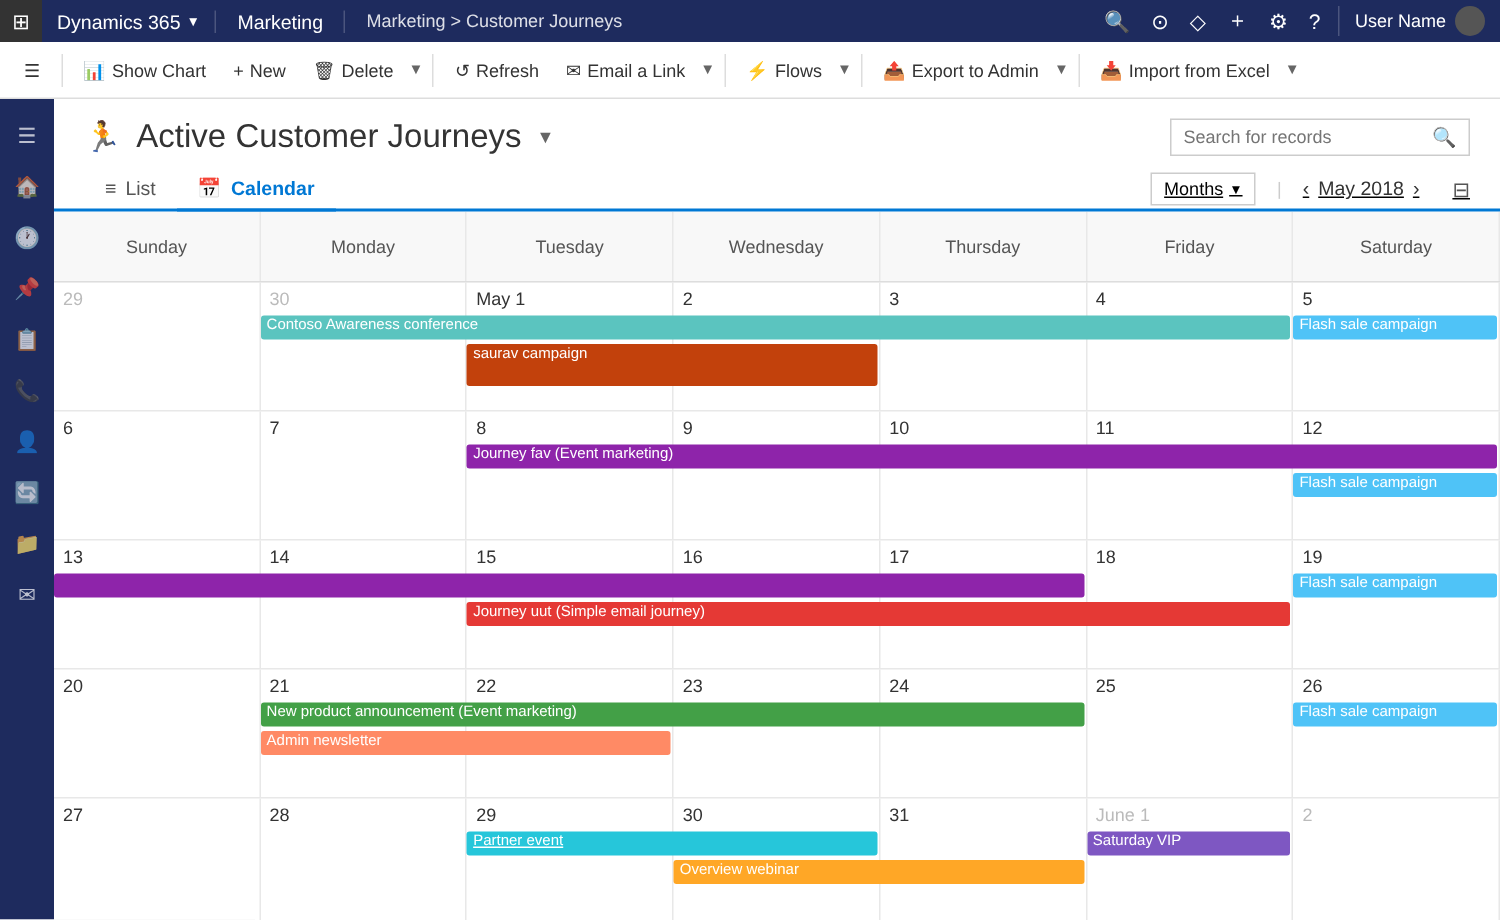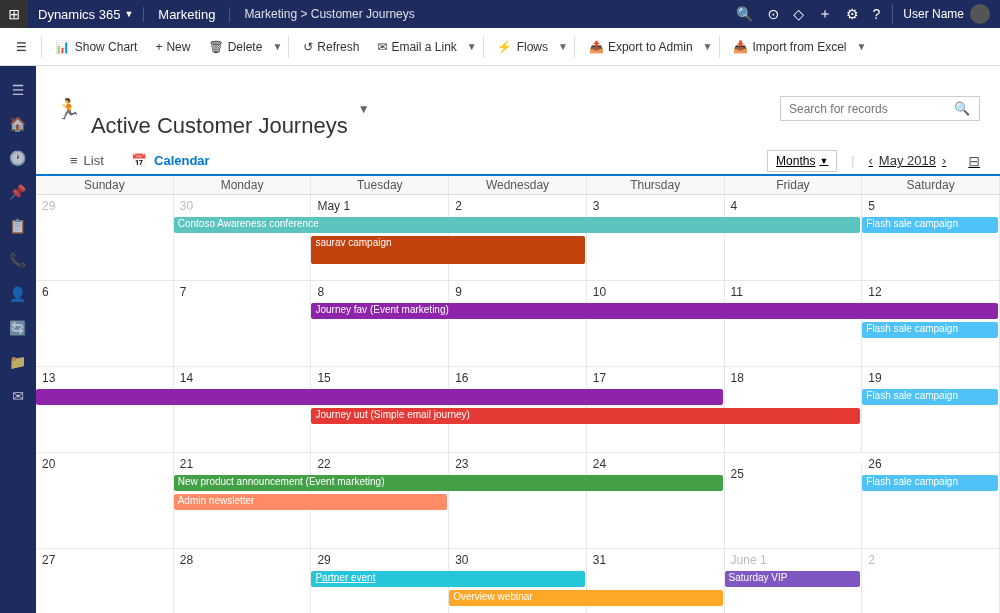--- a/index.html
+++ b/index.html
@@ -85,21 +85,21 @@
 
     
     .page-header {
       display: flex; align-items: center; justify-content: space-between;
       padding: 12px 20px 8px;
     }
     .page-title-area {
       display: flex; align-items: center; gap: 10px;
     }
     .page-title-icon { font-size: 20px; color: #555; }
-    .page-title-text { font-size: 22px; font-weight: 300; color: #333; margin-top: 35px; }
+    .page-title-text { font-size: 22px; font-weight: 300; color: #333; }
     .page-title-chevron { font-size: 12px; color: #666; cursor: pointer; }
     .search-bar {
       display: flex; align-items: center; border: 1px solid #ccc; padding: 4px 8px; gap: 6px; width: 200px;
     }
     .search-bar input { border: none; outline: none; font-size: 12px; width: 160px; color: #999; }
 
     
     .view-tabs {
       display: flex; align-items: center; padding: 0 20px;
       border-bottom: 2px solid #0078d4;
@@ -130,21 +130,21 @@
       overflow: auto;
     }
     .cal-header {
       display: grid;
       grid-template-columns: repeat(7, 1fr);
       background: #f8f8f8;
       border-bottom: 1px solid #ddd;
     }
     .cal-day-header {
       text-align: center;
-      padding: 2px 0;
+      padding: 16px 0;
       font-size: 12px;
       color: #555;
       border-right: 1px solid #e8e8e8;
     }
     .cal-body {
       display: flex;
       flex-direction: column;
     }
     .cal-week {
       display: grid;
@@ -397,21 +397,21 @@
             </div>
             <div class="cal-cell" style="min-height: 85px;">
               <div class="cal-date">22</div>
             </div>
             <div class="cal-cell" style="min-height: 85px;">
               <div class="cal-date">23</div>
             </div>
             <div class="cal-cell" style="min-height: 85px;">
               <div class="cal-date">24</div>
             </div>
-            <div class="cal-cell" style="min-height: 85px; margin-top: 10px;">
+            <div class="cal-cell" style="min-height: 85px;">
               <div class="cal-date">25</div>
             </div>
             <div class="cal-cell" style="min-height: 85px;">
               <div class="cal-date">26</div>
             </div>
             <div style="position: absolute; top: 22px; left: 0px; right: 0px; pointer-events: none;">
               <div style="position: absolute; left: calc(14.2857%); width: calc(57.1429% - 2px); top: 0px; height: 16px; background: rgb(67, 160, 71); border-radius: 2px; color: white; font-size: 10px; padding: 1px 4px; white-space: nowrap; overflow: hidden; text-overflow: ellipsis; cursor: pointer; pointer-events: all; z-index: 2;">New product announcement (Event marketing)</div>
               <div style="position: absolute; left: calc(14.2857%); width: calc(28.5714% - 2px); top: 19px; height: 16px; background: rgb(255, 138, 101); border-radius: 2px; color: white; font-size: 10px; padding: 1px 4px; white-space: nowrap; overflow: hidden; text-overflow: ellipsis; cursor: pointer; pointer-events: all; z-index: 2;">Admin newsletter</div>
               <div style="position: absolute; left: calc(85.7143%); width: calc(14.2857% - 2px); top: 0px; height: 16px; background: rgb(79, 195, 247); border-radius: 2px; color: white; font-size: 10px; padding: 1px 4px; white-space: nowrap; overflow: hidden; text-overflow: ellipsis; cursor: pointer; pointer-events: all; z-index: 2;">Flash sale campaign</div>
             </div>

